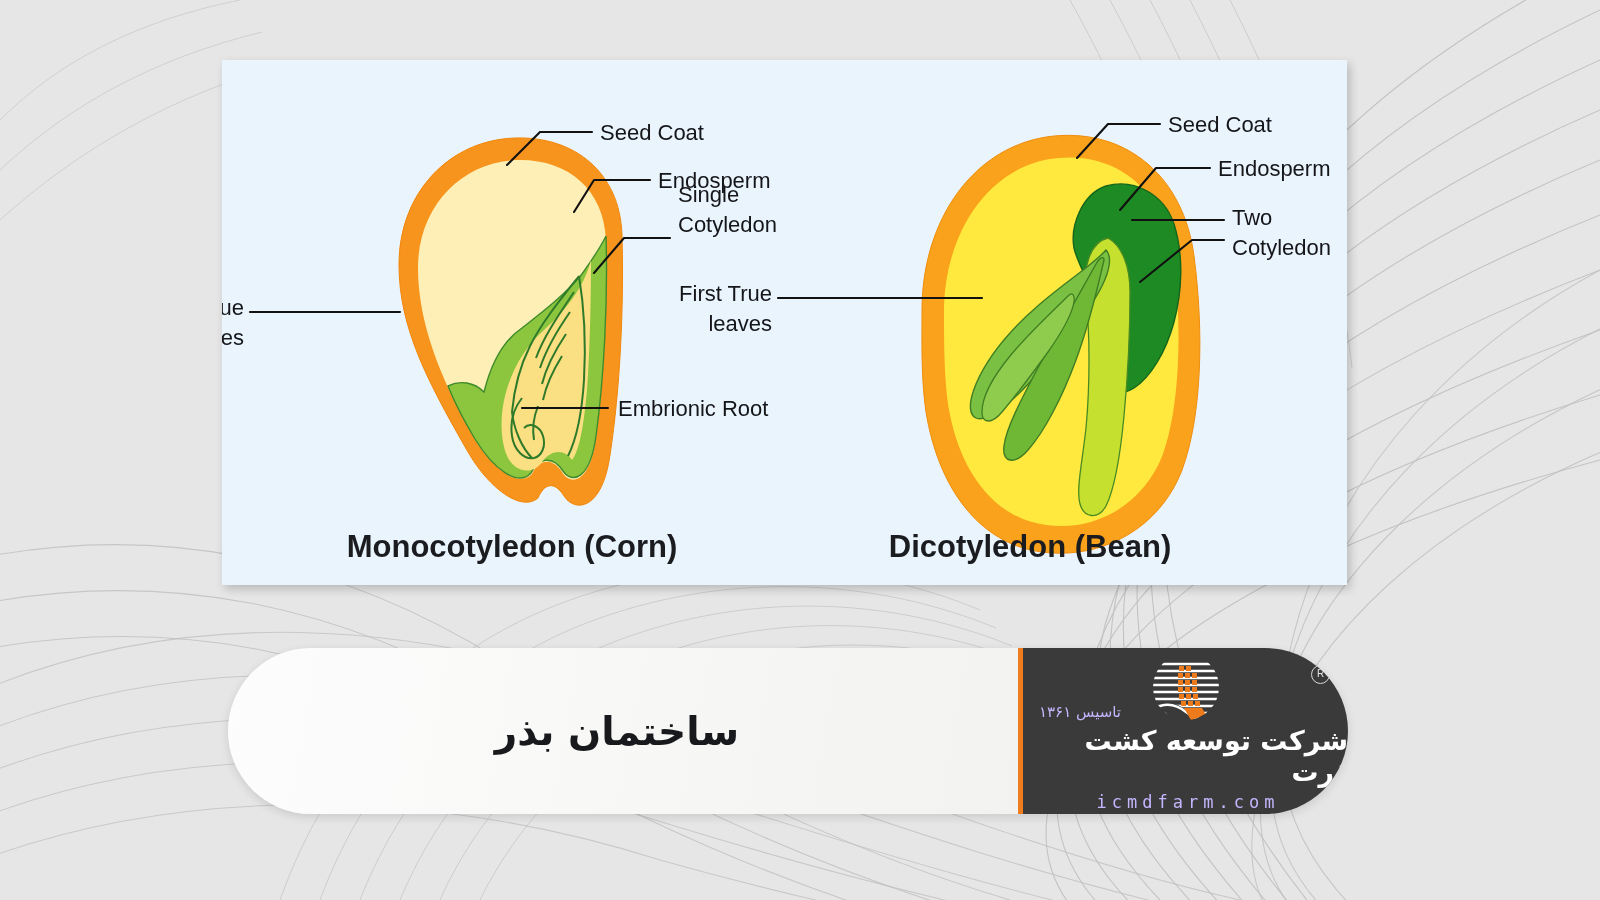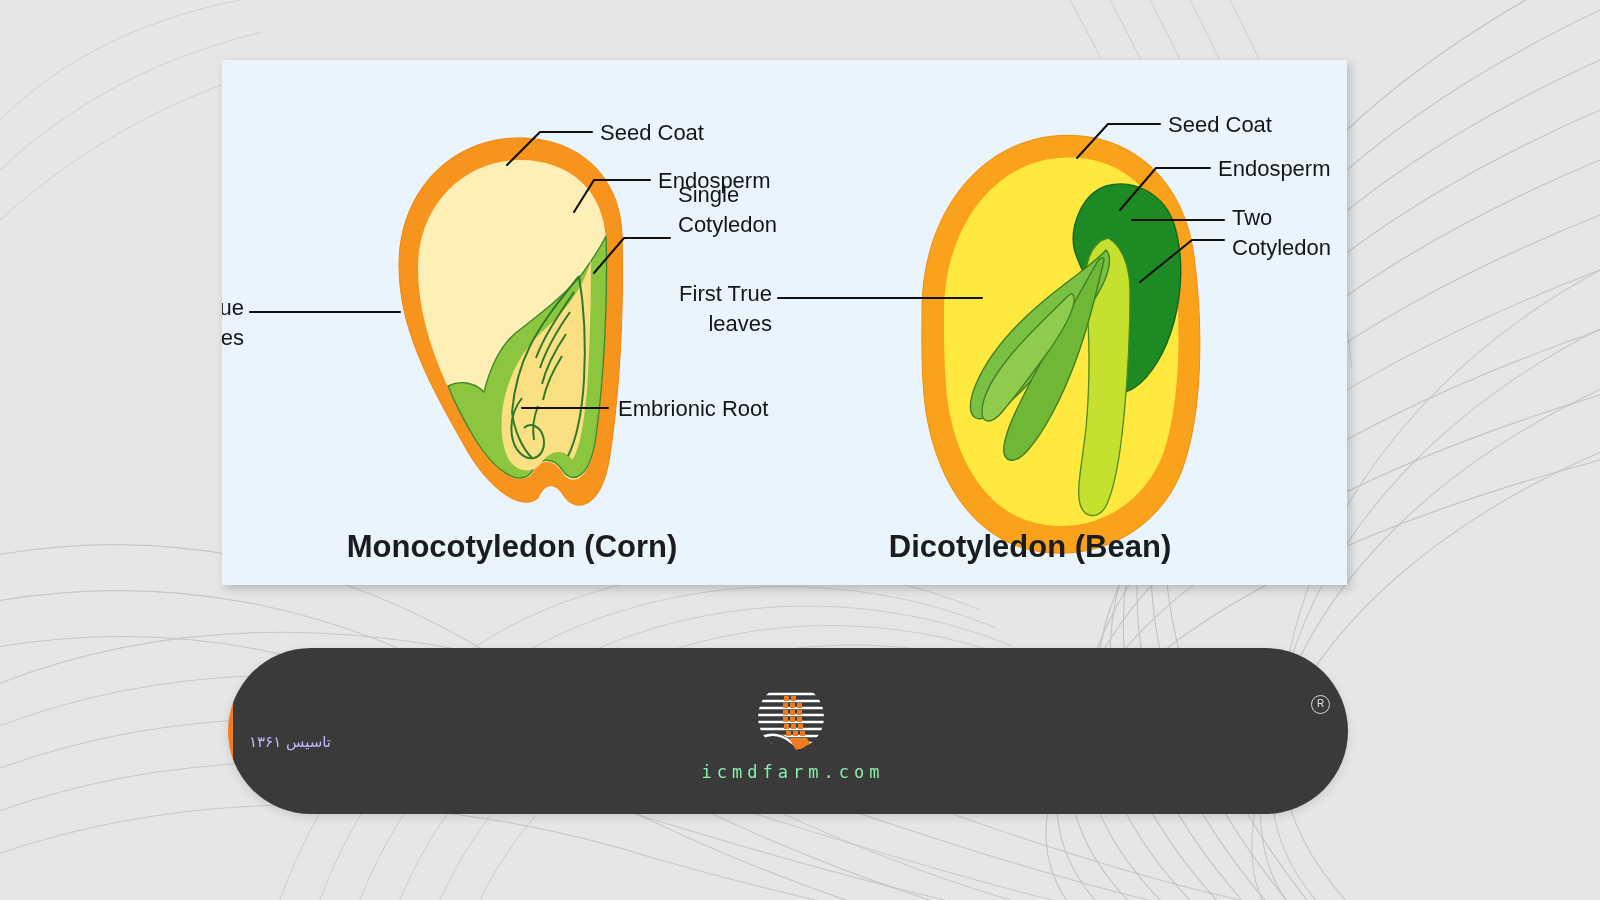--- a/index.html
+++ b/index.html
@@ -83,21 +83,21 @@
     width:17px;height:17px;border:1.4px solid #d8d8d8;border-radius:50%;
     color:#e6e6e6;font-size:10px;line-height:15px;text-align:center;
     font-family:"Liberation Sans",sans-serif;
   }
   .brand-name{
     color:#ffffff;font-size:27px;font-weight:700;
     font-family:"DejaVu Sans","Liberation Sans",sans-serif;
     direction:rtl;margin-top:-2px;
   }
   .brand-url{
-    color:#86efac;font-size:17px;letter-spacing:5px;
+    color:#c4b5fd;font-size:17px;letter-spacing:5px;
     font-family:"DejaVu Sans Mono","Liberation Mono",monospace;
     margin-top:5px;padding-left:5px;
   }
 </style>
 </head>
 <body>
 
 <div class="stage">
 
   <div class="bg-texture">
@@ -264,20 +264,23 @@
         <text class="lbl" x="550" y="241" text-anchor="end">First True</text>
         <text class="lbl" x="550" y="271" text-anchor="end">leaves</text>
 
         <text class="lbl-cap" x="808" y="497" text-anchor="middle">Dicotyledon (Bean)</text>
       </g>
     </svg>
   </div>
 
   <div class="footer-bar">
 
+    <div class="footer-title-zone">
+      <div class="footer-title">ساختمان بذر</div>
+    </div>
 
     <div class="footer-divider"></div>
 
     <div class="footer-brand-zone">
       <div class="brand-inner">
 
         <div class="brand-top">
           <div class="brand-est">تاسیس ۱۳۶۱</div>
 
           <div class="brand-logo">
@@ -320,18 +323,19 @@
                     <rect x="57" y="49" width="5" height="5"></rect>
                   <path d="M46,56 L64,56 L72,70 L54,70 Z"></path>
                 </g>
               </g>
             </svg>
           </div>
 
           <div class="brand-reg">R</div>
         </div>
 
+        <div class="brand-name">شرکت توسعه کشت ذرت</div>
         <div class="brand-url">icmdfarm.com</div>
       </div>
     </div>
   </div>
 
 </div>
 
 </body></html>

